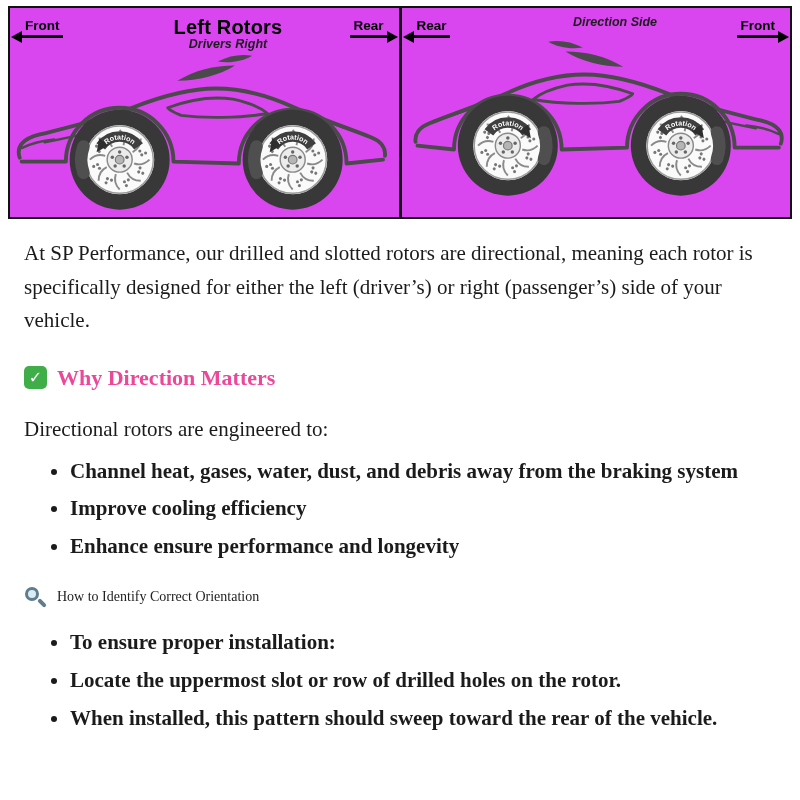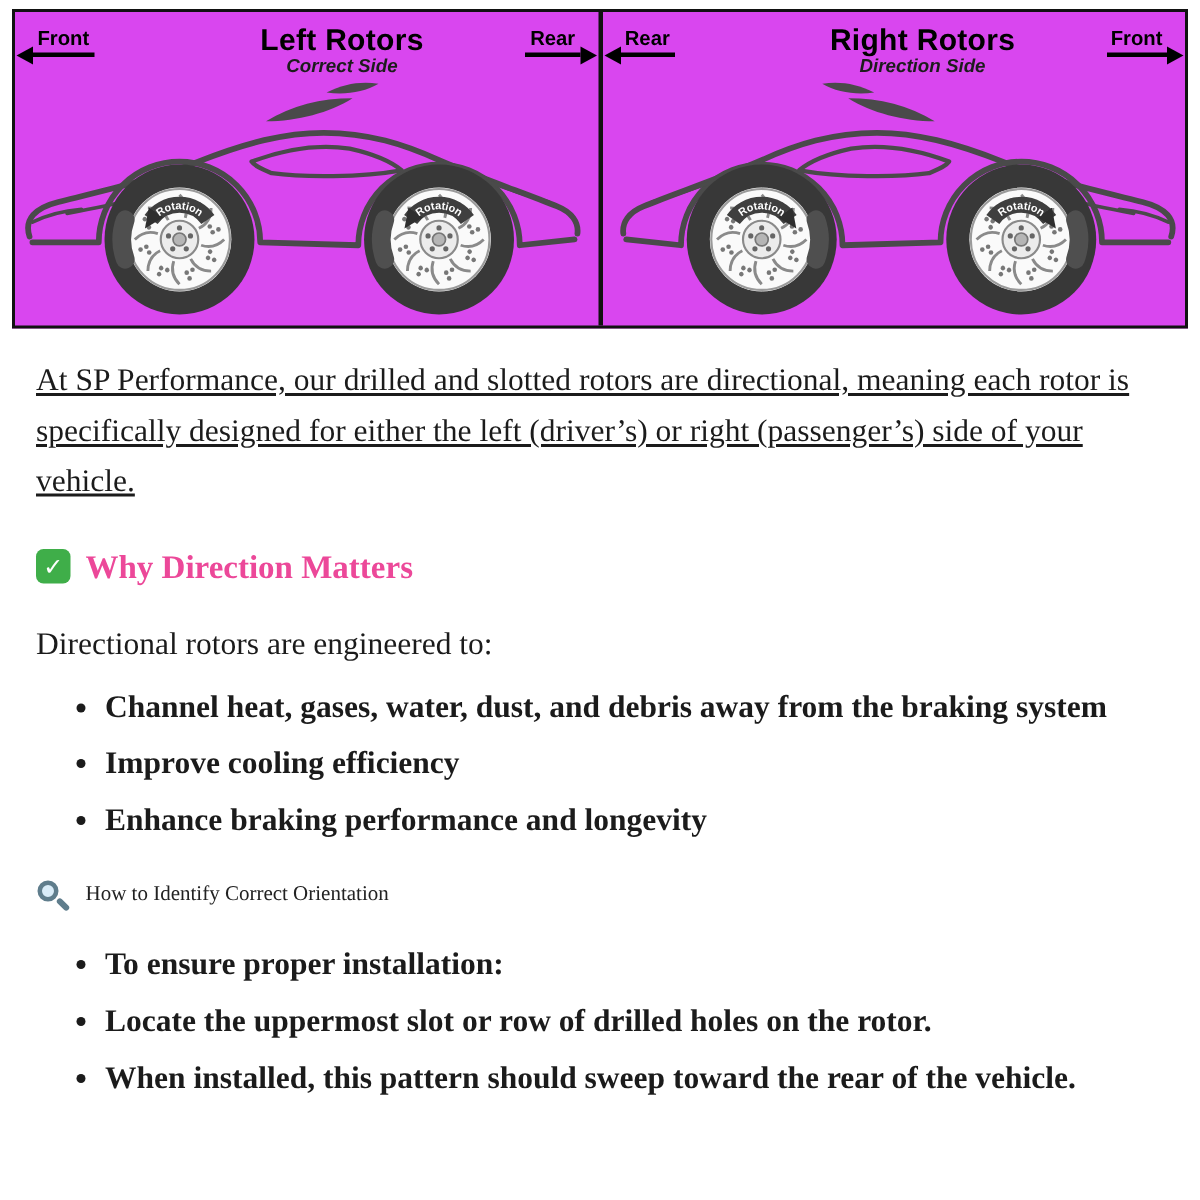--- a/index.html
+++ b/index.html
@@ -25,21 +25,21 @@
   .dir { position:relative; font-weight:700; font-size:13.5px; color:#000;
          margin-top:3px; padding:0 3px 2px 3px; border-bottom:3px solid #000; }
   .tri { position:absolute; width:0; height:0;
          border-top:6px solid transparent; border-bottom:6px solid transparent; bottom:-7.5px; }
   .tri-left  { left:-11px;  border-right:11px solid #000; }
   .tri-right { right:-11px; border-left:11px solid #000; }
   .car-svg { display:block; width:100%; height:auto; }
 
   
   .article { padding:18px 28px 0 24px; font-size:21px; line-height:1.6; }
-  .intro { margin-bottom:18px; max-width:745px;text-decoration:underline; }
+  .intro { margin-bottom:18px; max-width:745px; }
   .sec-head { display:flex; align-items:center; gap:10px; margin:22px 0 18px 0; }
   .sec-title-bold { font-weight:700; font-size:22px; color:#ec4899; }
   .sec-title-reg  { font-weight:400; font-size:14px; color:#222; }
   .lead { margin:4px 0 4px 0; }
   ul.blist { margin:8px 0 8px 0; padding-left:46px; max-width:740px; }
   ul.blist li { margin:4px 0;font-weight:bold; }
 
   
   .check-badge {
     flex:0 0 auto; width:23px; height:23px; background:#3fae49; border-radius:5px;
@@ -103,21 +103,21 @@
 <div class="diagram-wrap">
 
   <div class="panel">
     <div class="panel-header">
       <div class="dir">
         <span class="tri tri-left"></span>
         <span>Front</span>
       </div>
       <div class="titles">
         <div class="panel-title">Left Rotors</div>
-        <div class="panel-subtitle">Correct Side</div>
+        <div class="panel-subtitle">Drivers Right</div>
       </div>
       <div class="dir">
         <span>Rear</span>
         <span class="tri tri-right"></span>
       </div>
     </div>
     <svg class="car-svg" viewBox="0 0 400 172">
       <use href="#carbody"></use>
       <g transform="translate(112,112)">
         <use href="#wheel"></use>
@@ -140,21 +140,20 @@
     </svg>
   </div>
 
   <div class="panel">
     <div class="panel-header">
       <div class="dir">
         <span class="tri tri-left"></span>
         <span>Rear</span>
       </div>
       <div class="titles">
-        <div class="panel-title">Right Rotors</div>
         <div class="panel-subtitle">Direction Side</div>
       </div>
       <div class="dir">
         <span>Front</span>
         <span class="tri tri-right"></span>
       </div>
     </div>
     <svg class="car-svg" viewBox="0 0 400 172">
       <g transform="translate(400,0) scale(-1,1)">
           <use href="#carbody"></use>
@@ -189,21 +188,21 @@
       <span>✓</span>
     </span>
     <span class="sec-title-bold">Why Direction Matters</span>
   </div>
 
   <p class="lead">Directional rotors are engineered to:</p>
 
   <ul class="blist">
     <li>Channel heat, gases, water, dust, and debris away from the braking system</li>
     <li>Improve cooling efficiency</li>
-    <li>Enhance braking performance and longevity</li>
+    <li>Enhance ensure performance and longevity</li>
   </ul>
 
   <div class="sec-head">
     <span class="mag">
       <span class="lens"></span>
       <span class="handle"></span>
     </span>
     <span class="sec-title-reg">How to Identify Correct Orientation</span>
   </div>
 

